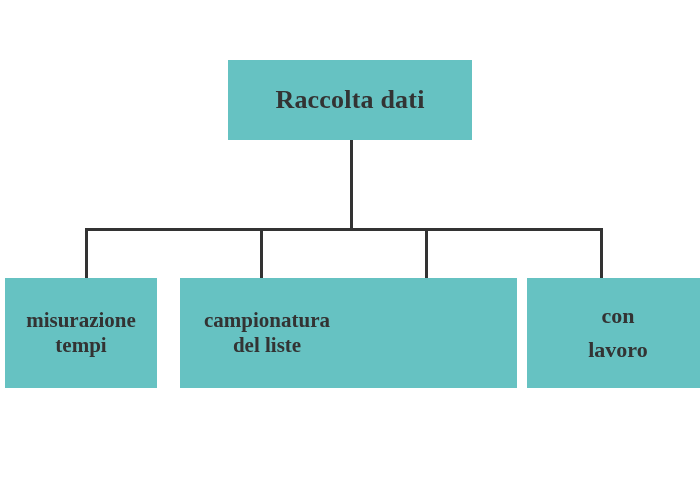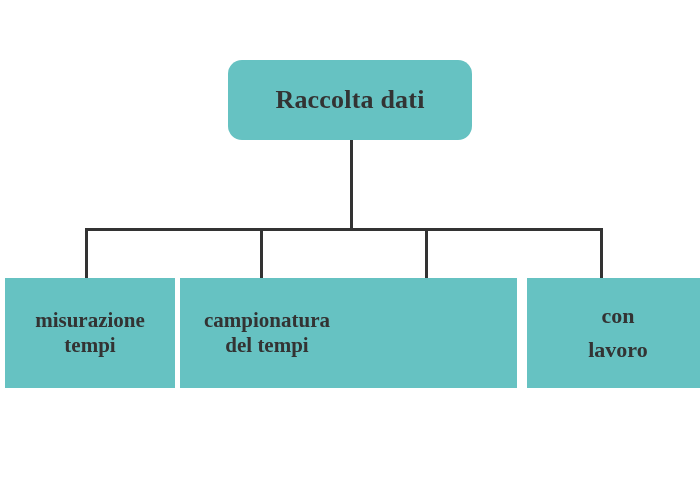--- a/index.html
+++ b/index.html
@@ -35,30 +35,29 @@
     -webkit-font-smoothing: antialiased;
   }
 
   .node-root {
     left: 228px;
     top: 60px;
     width: 244px;
     height: 80px;
     font-size: 26px;
     letter-spacing: 0.2px;
-    border-radius: 14px;
   }
 
   .node-child {
     top: 278px;
     height: 110px;
     font-size: 21px;
   }
 
-  .child-1 { left: 5px;   width: 170px; }
+  .child-1 { left: 5px;   width: 152px; }
   .child-2 { left: 180px; width: 174px; font-family: Liberation Serif, serif; }
   .child-3 { left: 353px; width: 164px; }
   .child-4 { left: 527px; width: 182px; font-size: 22px; line-height: 1.55; }
 
   
   .line {
     position: absolute;
     background: #333333;
   }
   .line-v { width: 3px; }
@@ -95,21 +94,21 @@
   <div class="node node-child child-1">
     <span>
       <span class="label-line">misurazione</span>
       <span class="label-line">tempi</span>
     </span>
   </div>
 
   <div class="node node-child child-2">
     <span>
       <span class="label-line">campionatura</span>
-      <span class="label-line">del tempi</span>
+      <span class="label-line">del liste</span>
     </span>
   </div>
 
   <div class="node node-child child-3">
     <span>
     </span>
   </div>
 
   <div class="node node-child child-4">
     <span>

